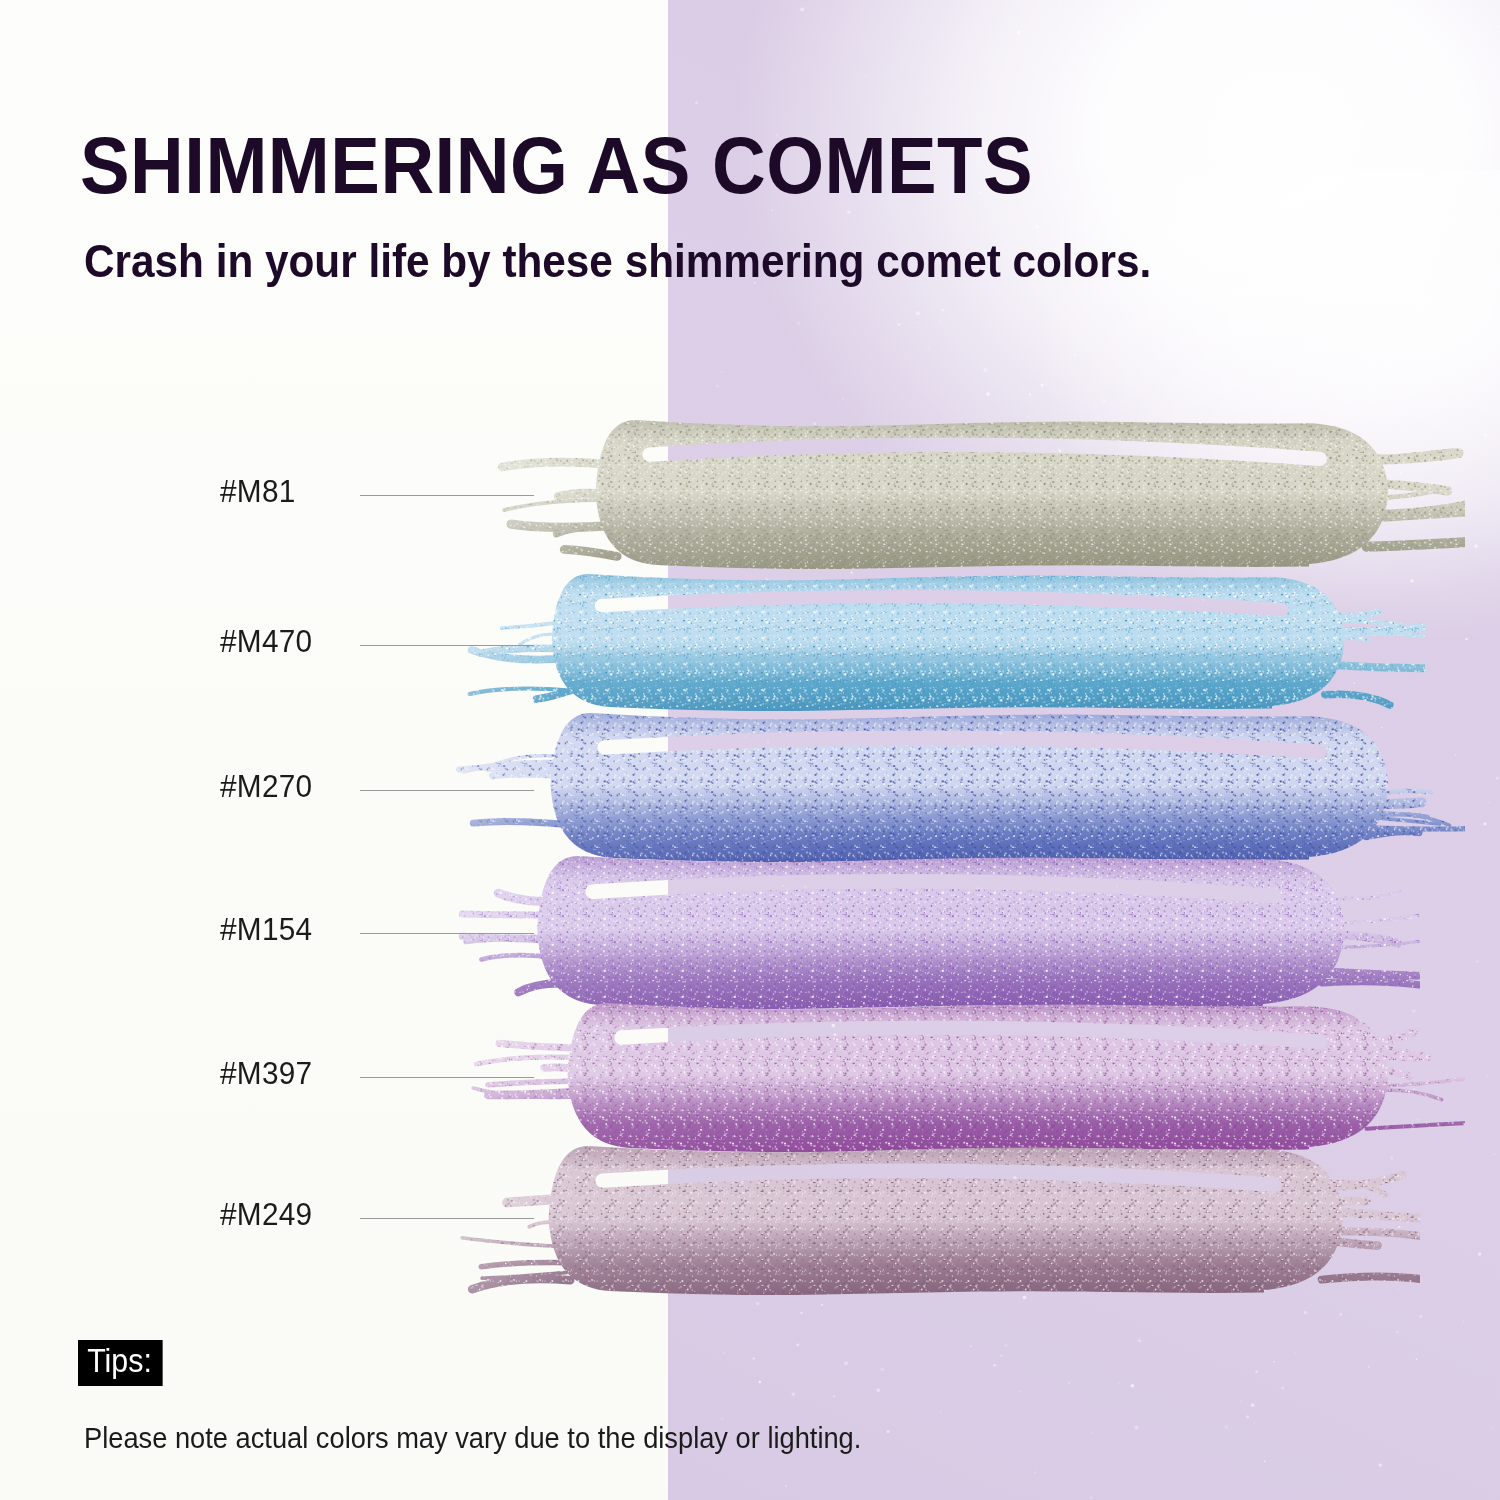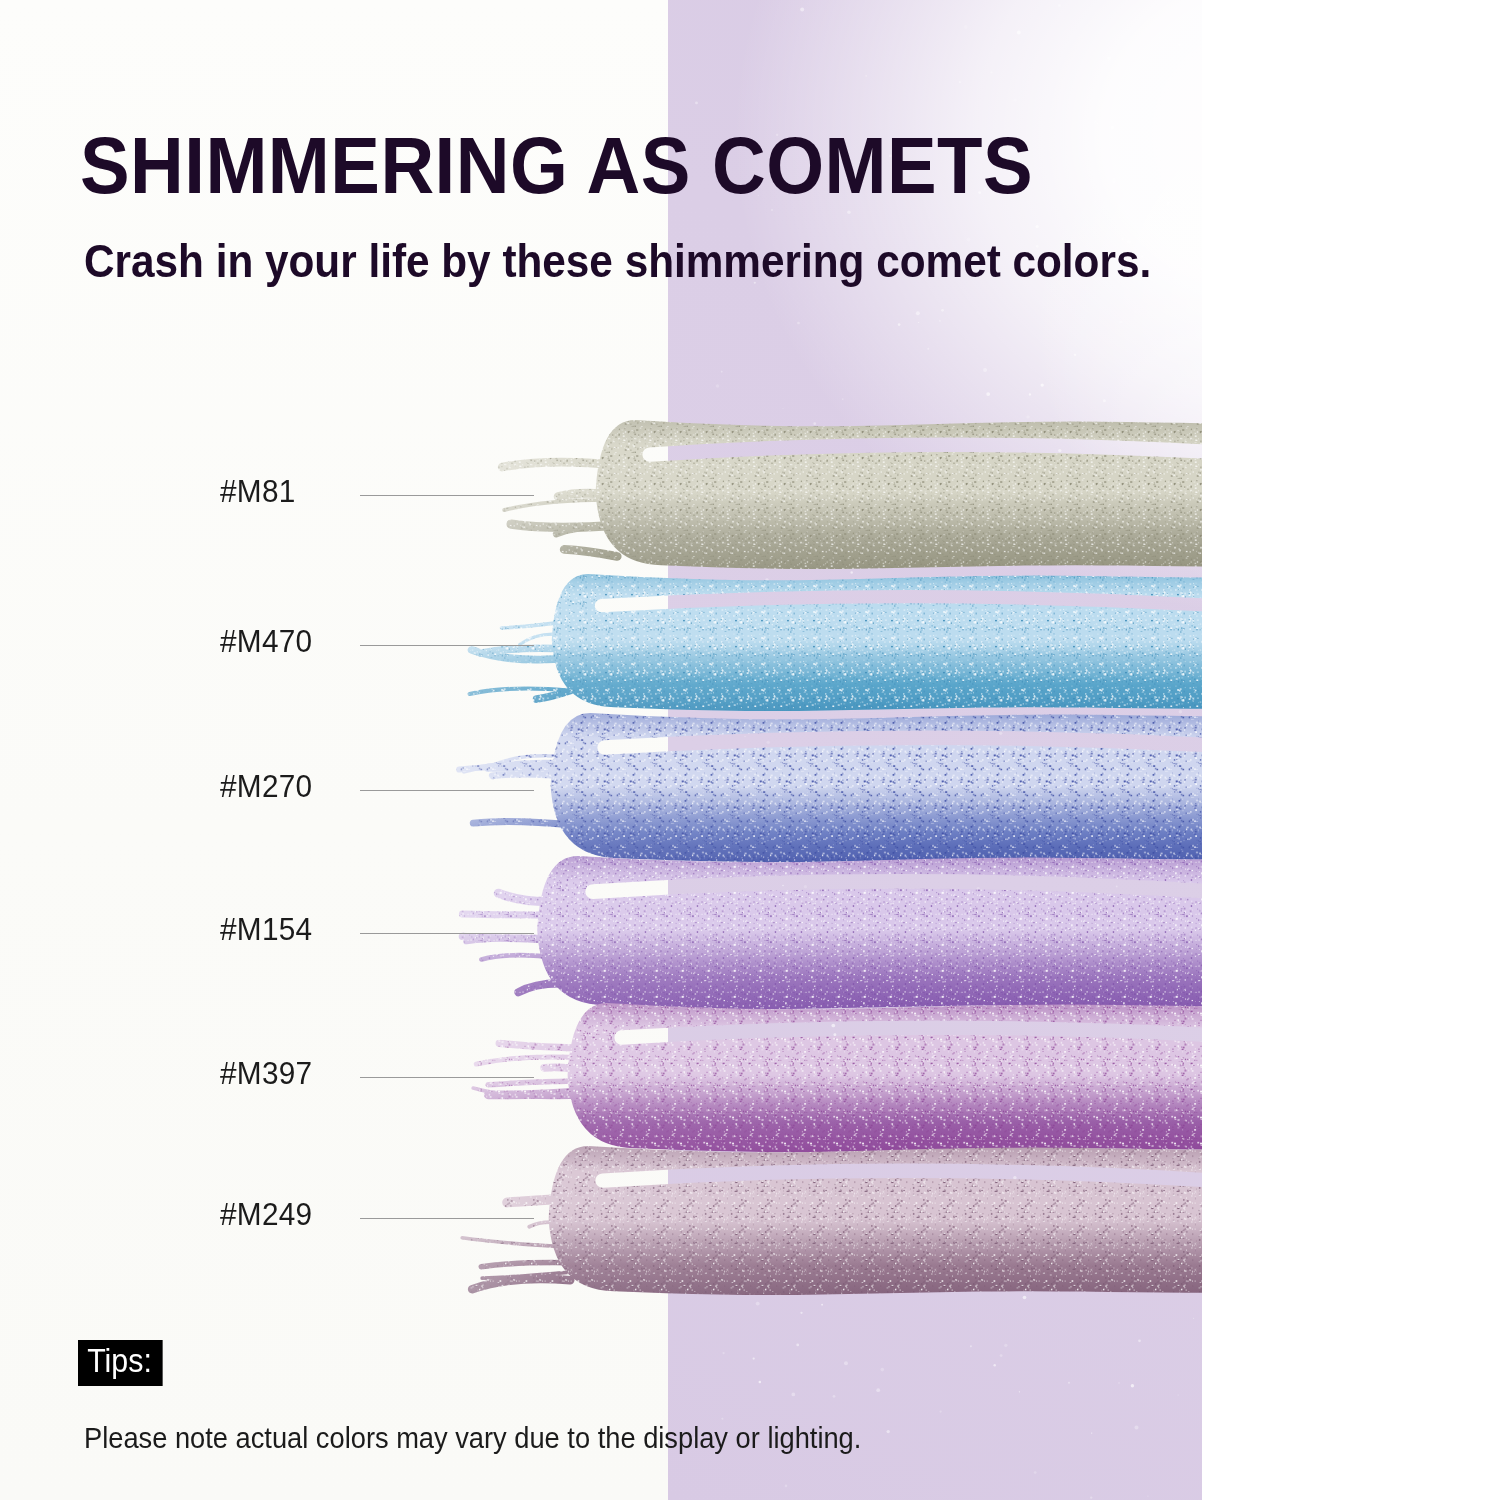--- a/index.html
+++ b/index.html
@@ -1,18 +1,18 @@
 <!DOCTYPE html>
 <html><head>
 <meta charset="utf-8">
 <style>
   html,body{margin:0;padding:0;background:#fff;}
   body{width:1500px;height:1500px;overflow:hidden;font-family:"Liberation Sans",sans-serif;}
 
-  #poster{position:relative;width:1202px;height:1500px;overflow:hidden;background:#fbfbf9;}
+  #poster{position:relative;width:1500px;height:1500px;overflow:hidden;background:#fbfbf9;}
 
   
   .bg-left{position:absolute;left:0;top:0;width:668px;height:1500px;
     background:linear-gradient(180deg,#fdfdfb 0%,#fbfbf8 55%,#fafaf7 100%);}
   .bg-right{position:absolute;left:668px;top:0;width:832px;height:1500px;
     background:linear-gradient(205deg,#d9cbe5 0%,#dbcee6 30%,#dccfe7 60%,#d8cae4 100%);}
   .bg-glow{position:absolute;left:668px;top:-420px;width:832px;height:1260px;
     background:radial-gradient(ellipse 640px 560px at 74% 44%,
       rgba(255,255,255,.99) 0%,rgba(255,255,255,.95) 28%,
       rgba(255,255,255,.72) 48%,rgba(255,255,255,.34) 68%,rgba(255,255,255,0) 86%);}

